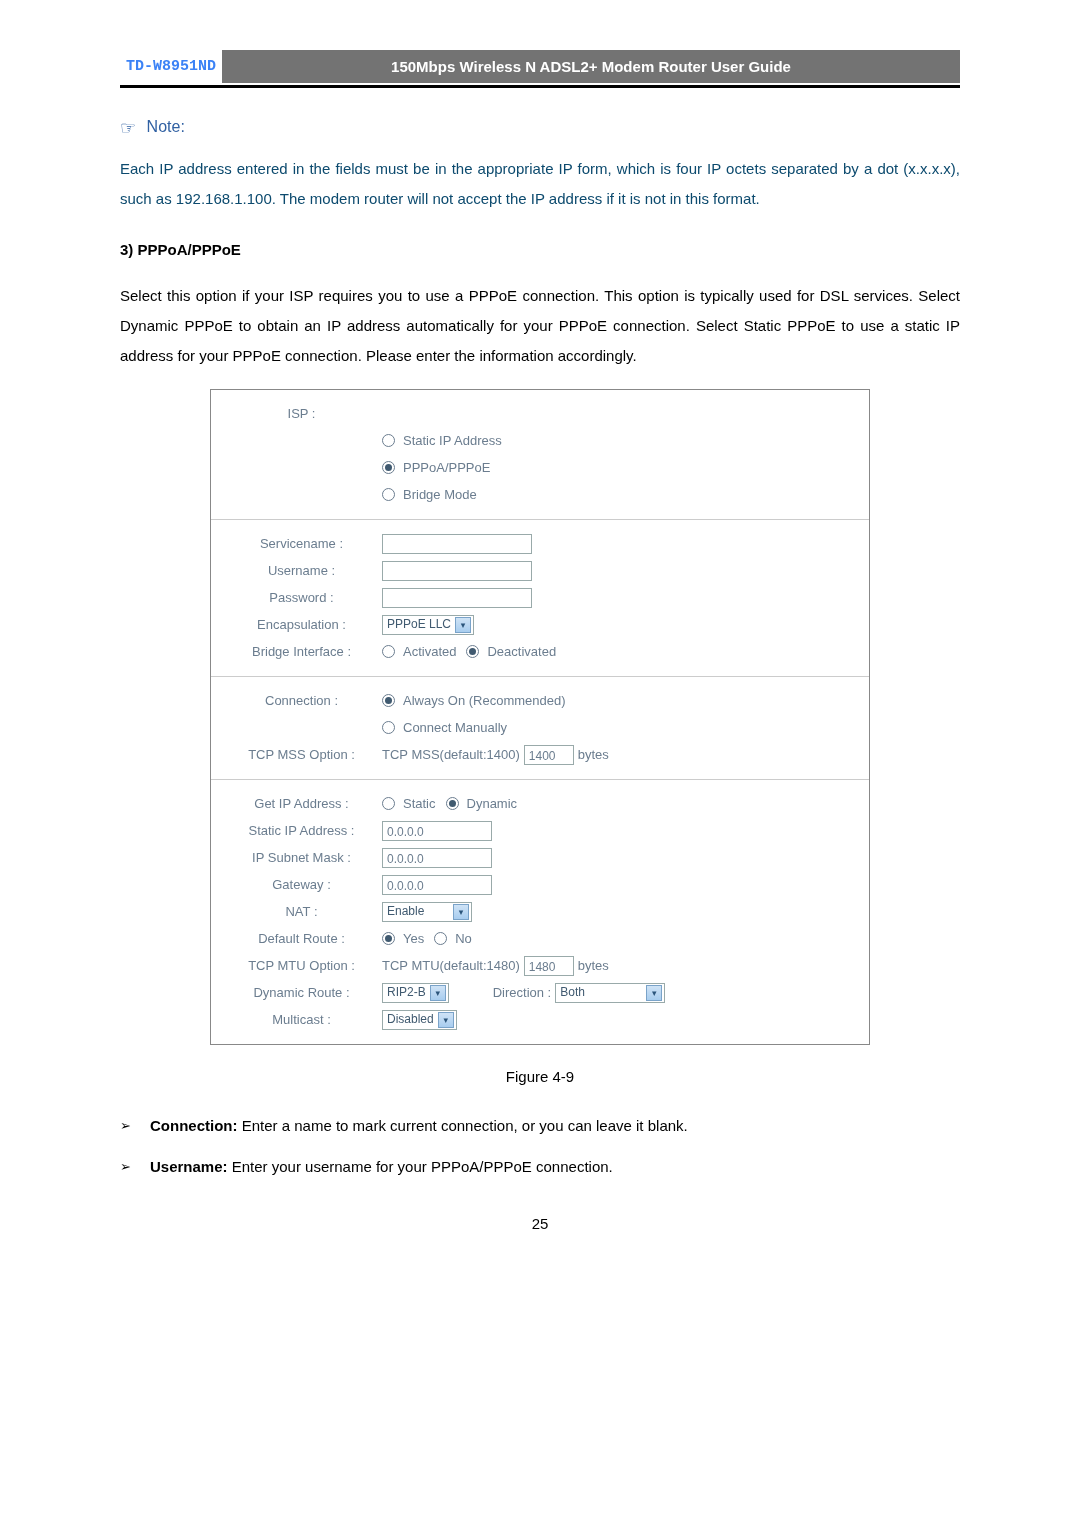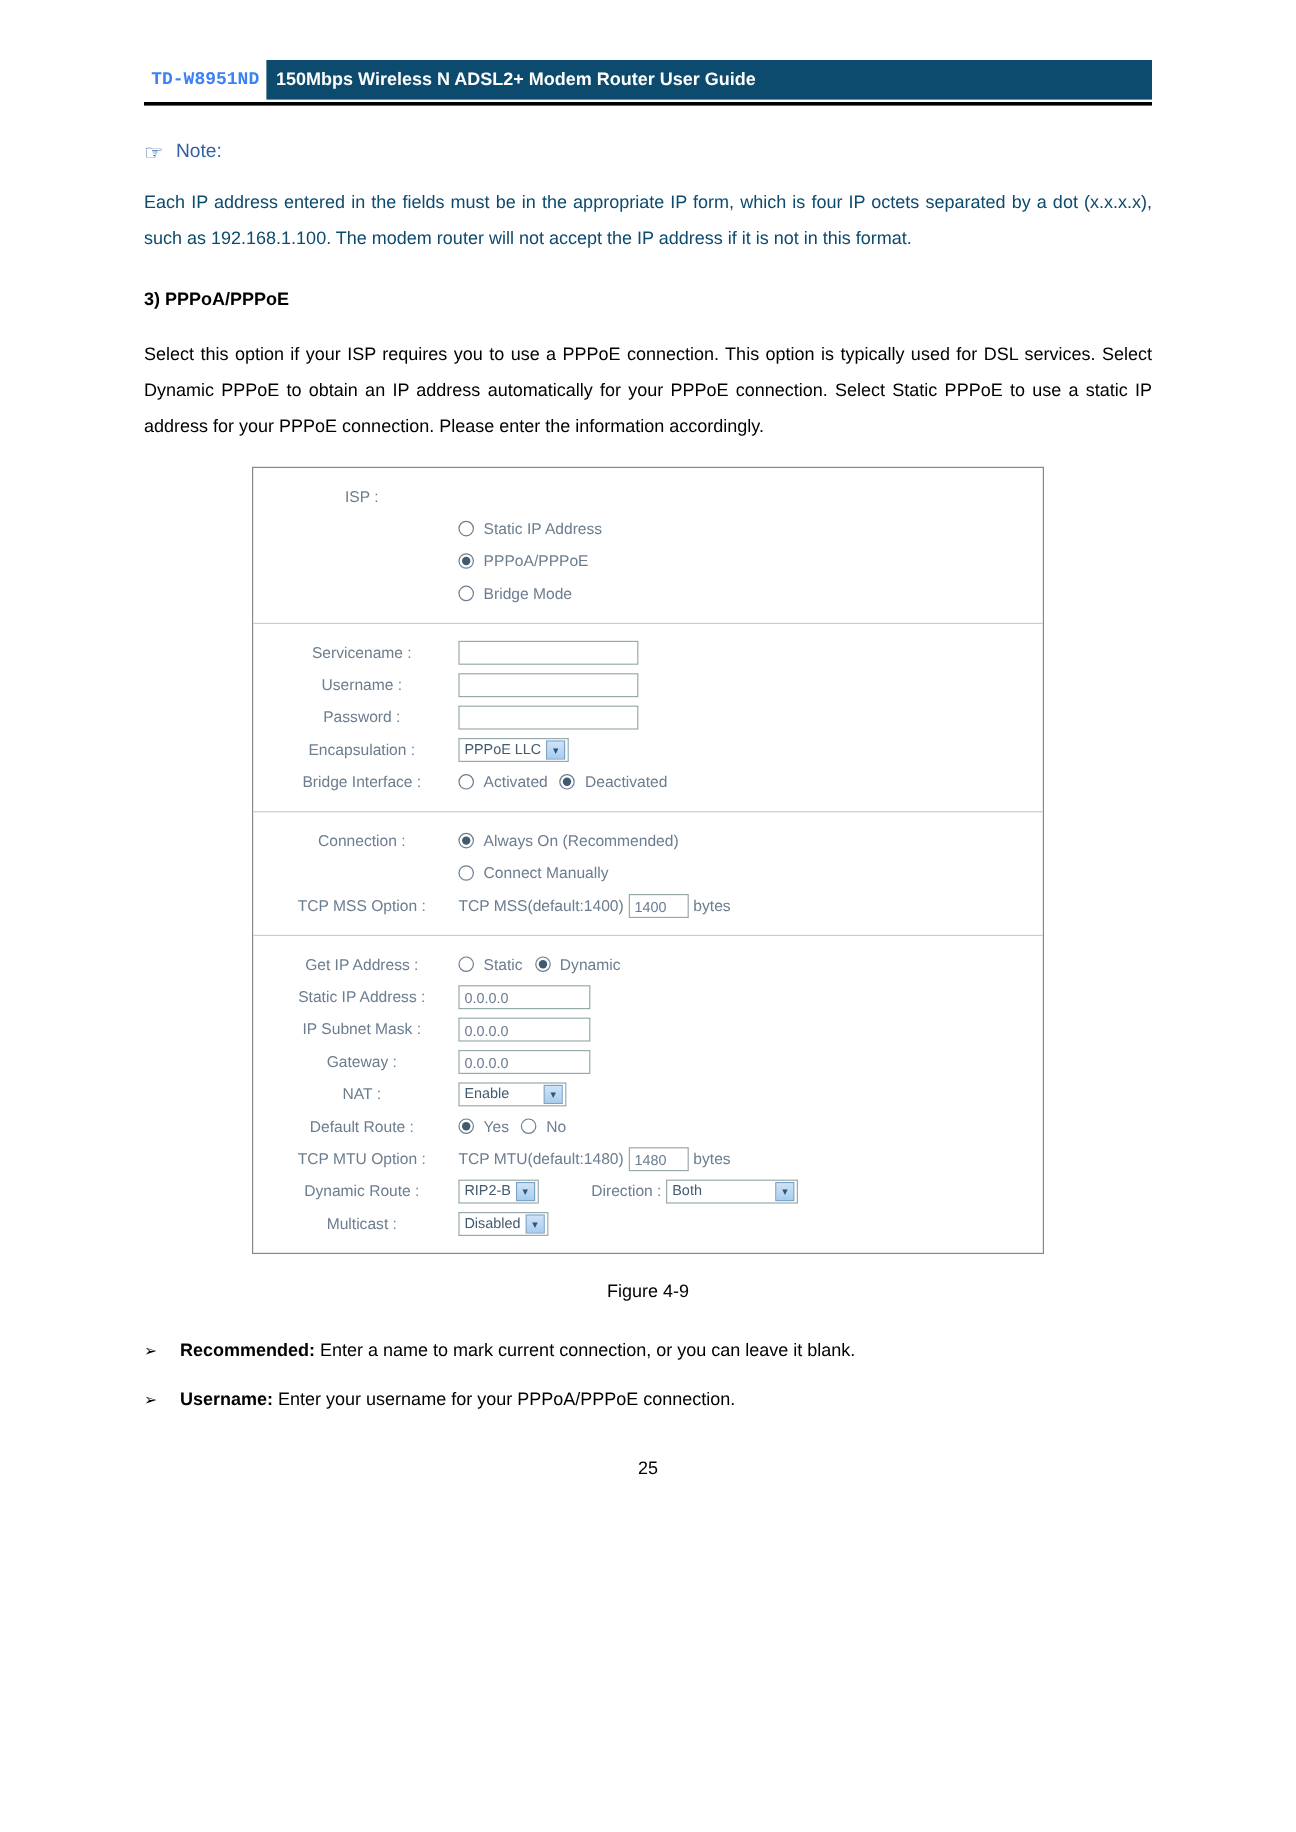--- a/index.html
+++ b/index.html
@@ -16,26 +16,26 @@
     border-bottom: 3px solid #000;
     padding-bottom: 2px;
     margin-bottom: 25px;
   }
   .header-inner {
     display: flex;
     align-items: stretch;
     font-weight: bold;
   }
   .header-title {
-    background: #0c4a6e;
+    background: #737373;
     color: #fff;
     padding: 3px 8px;
     font-size: 15px;
     flex: 1;
-    text-align: left;
+    text-align: center;
   }
   .header-model {
     background: #fff;
     color: #3b82f6;
     padding: 3px 6px;
     font-weight: bold;
     font-family: Liberation Mono, monospace;
   }
   .note-label {
     color: #3161a3;
@@ -367,21 +367,21 @@
     </div>
 
   </div>
 </div>
 
 <p class="figure-caption">Figure 4-9</p>
 
 <div class="bullet-row">
   <div class="bullet-sym">➢</div>
   <div>
-    <b>Recommended:</b><span> Enter a name to mark current connection, or you can leave it blank.</span>
+    <b>Connection:</b><span> Enter a name to mark current connection, or you can leave it blank.</span>
   </div>
 </div>
 <div class="bullet-row">
   <div class="bullet-sym">➢</div>
   <div>
     <b>Username:</b><span> Enter your username for your PPPoA/PPPoE connection.</span>
   </div>
 </div>
 
 <p class="page-num">25</p>

